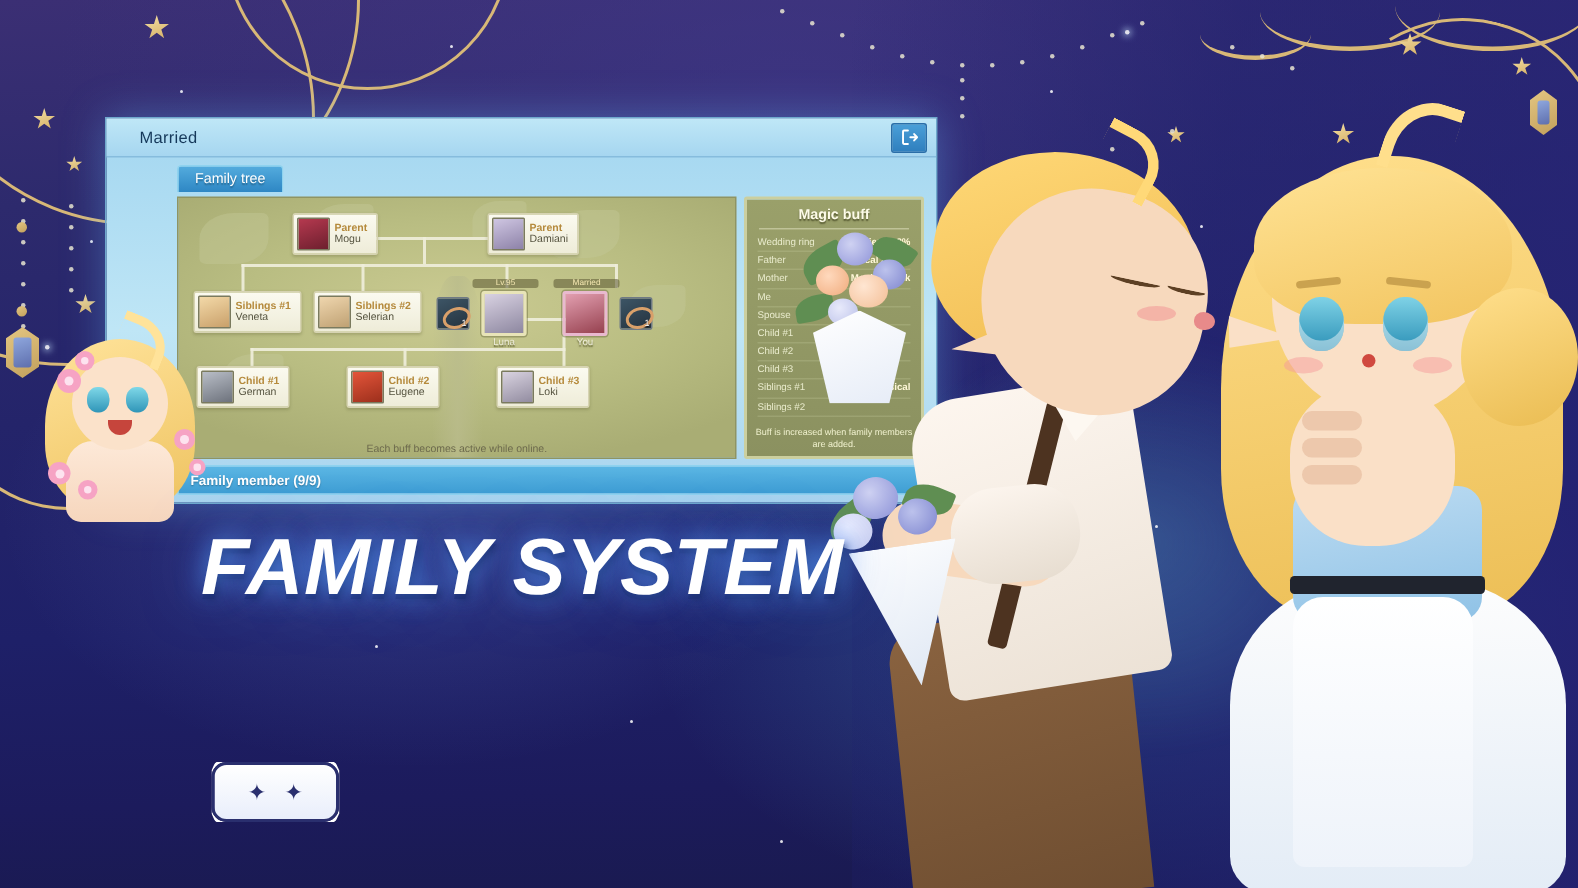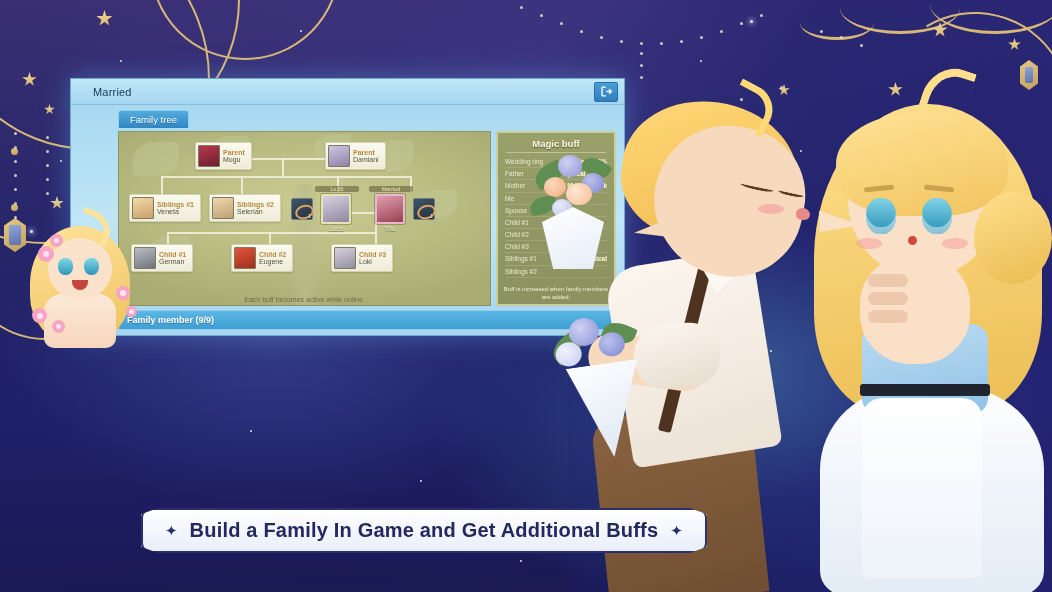--- a/index.html
+++ b/index.html
@@ -747,21 +747,21 @@
     <div class="ahoge"></div>
     <div class="flower" style="left:16px;top:34px;width:16px;height:16px;"></div>
     <div class="flower" style="left:28px;top:22px;width:13px;height:13px;"></div>
     <div class="flower" style="left:10px;top:96px;width:15px;height:15px;"></div>
     <div class="flower" style="left:30px;top:108px;width:13px;height:13px;"></div>
     <div class="flower" style="left:94px;top:74px;width:14px;height:14px;"></div>
     <div class="flower" style="left:104px;top:94px;width:11px;height:11px;"></div>
   </div>
 
   <div class="headline">
+    <div class="hl-line hl-1">FAMILY SYSTEM</div>
   </div>
 
   <div class="subpill">
     <span class="sp-spark">✦</span>
-    <span class="sp-text">Build a Family In Game and Get Additional Buffs</span>
     <span class="sp-spark">✦</span>
   </div>
 
 </div>
 
 </body></html>

